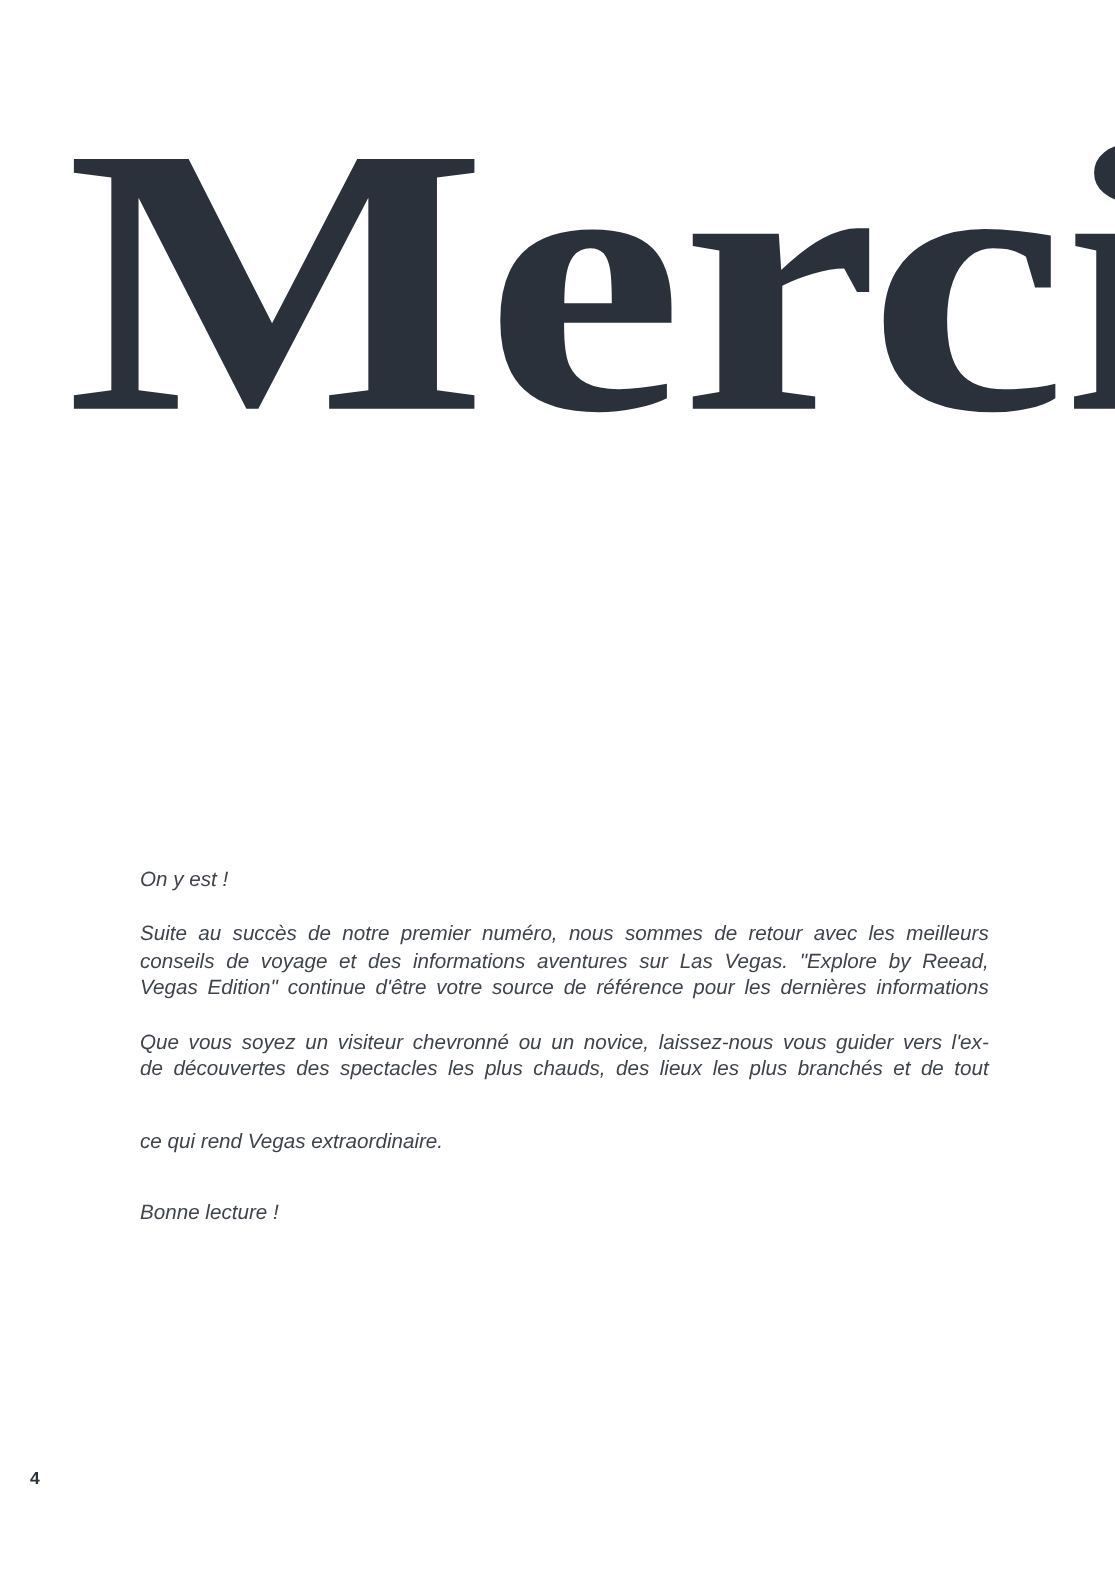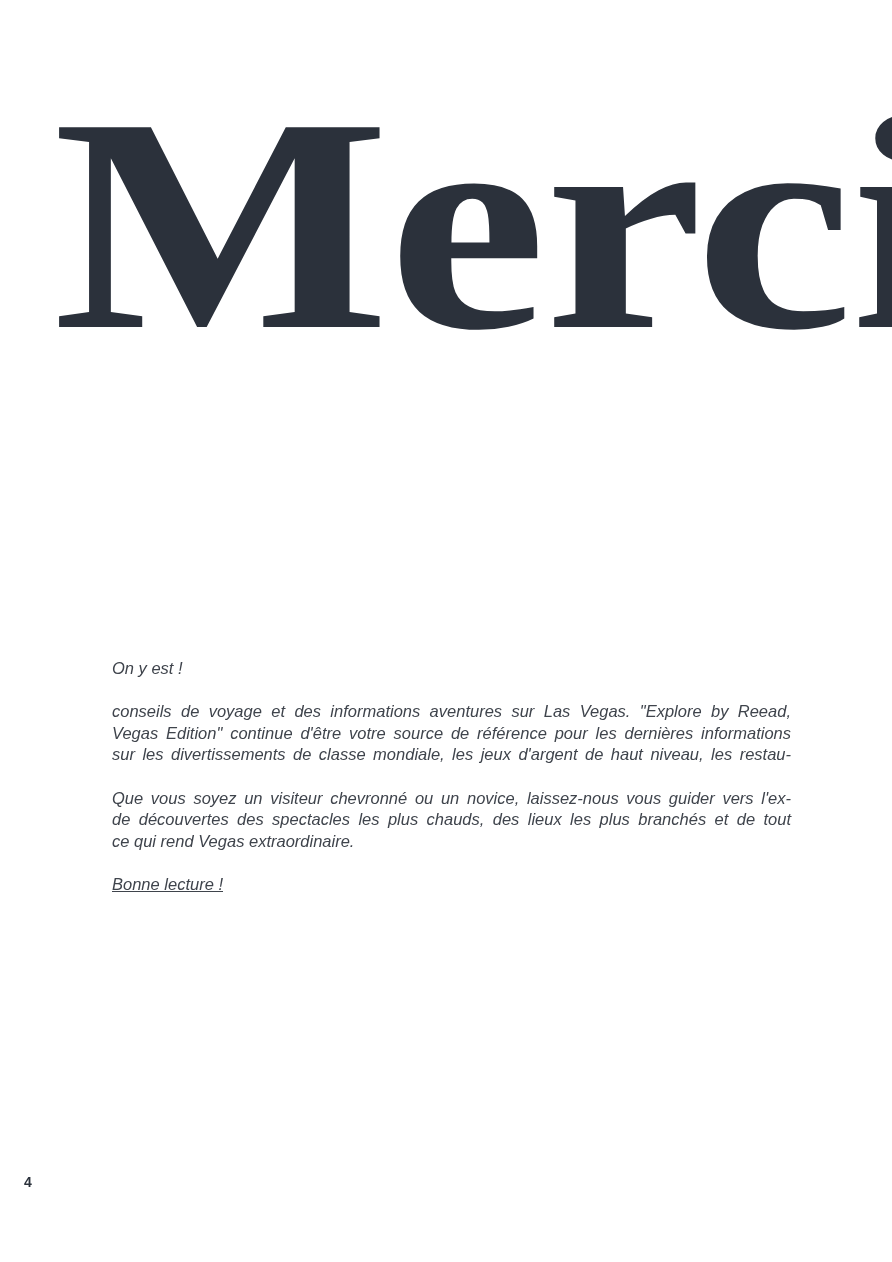--- a/index.html
+++ b/index.html
@@ -38,29 +38,29 @@
     color: #3f444c;
     font-size: 16.5px;
     line-height: 21.6px;
     font-style: italic;
   }
   .para {
     margin: 0 0 21.6px 0;
   }
   .para:last-child {
     margin-bottom: 0;
-    text-decoration: underline;
   }
   .line {
     text-align: justify;
     text-align-last: justify;
   }
   .line.last {
     text-align: left;
     text-align-last: left;
+    margin-top: 36px;
   }
   .page-number {
     position: absolute;
     left: 24px;
     top: 1174px;
     font-size: 14px;
     font-weight: 700;
     font-style: normal;
     color: #2b313b;
   }
@@ -72,23 +72,23 @@
 
   <h1 class="headline">Merci</h1>
 
   <div class="body-text">
 
     <div class="para">
       <div class="line last">On y est !</div>
     </div>
 
     <div class="para">
+      <div class="line">Suite au succès de notre premier numéro, nous sommes de retour avec les meilleurs</div>
       <div class="line">conseils de voyage et des informations aventures sur Las Vegas. "Explore by Reead,</div>
       <div class="line">Vegas Edition" continue d'être votre source de référence pour les dernières informations</div>
-      <div class="line">sur les divertissements de classe mondiale, les jeux d'argent de haut niveau, les restau-</div>
     </div>
 
     <div class="para">
       <div class="line">Que vous soyez un visiteur chevronné ou un novice, laissez-nous vous guider vers l'ex-</div>
       <div class="line">de découvertes des spectacles les plus chauds, des lieux les plus branchés et de tout</div>
       <div class="line last">ce qui rend Vegas extraordinaire.</div>
     </div>
 
     <div class="para">
       <div class="line last">Bonne lecture !</div>

